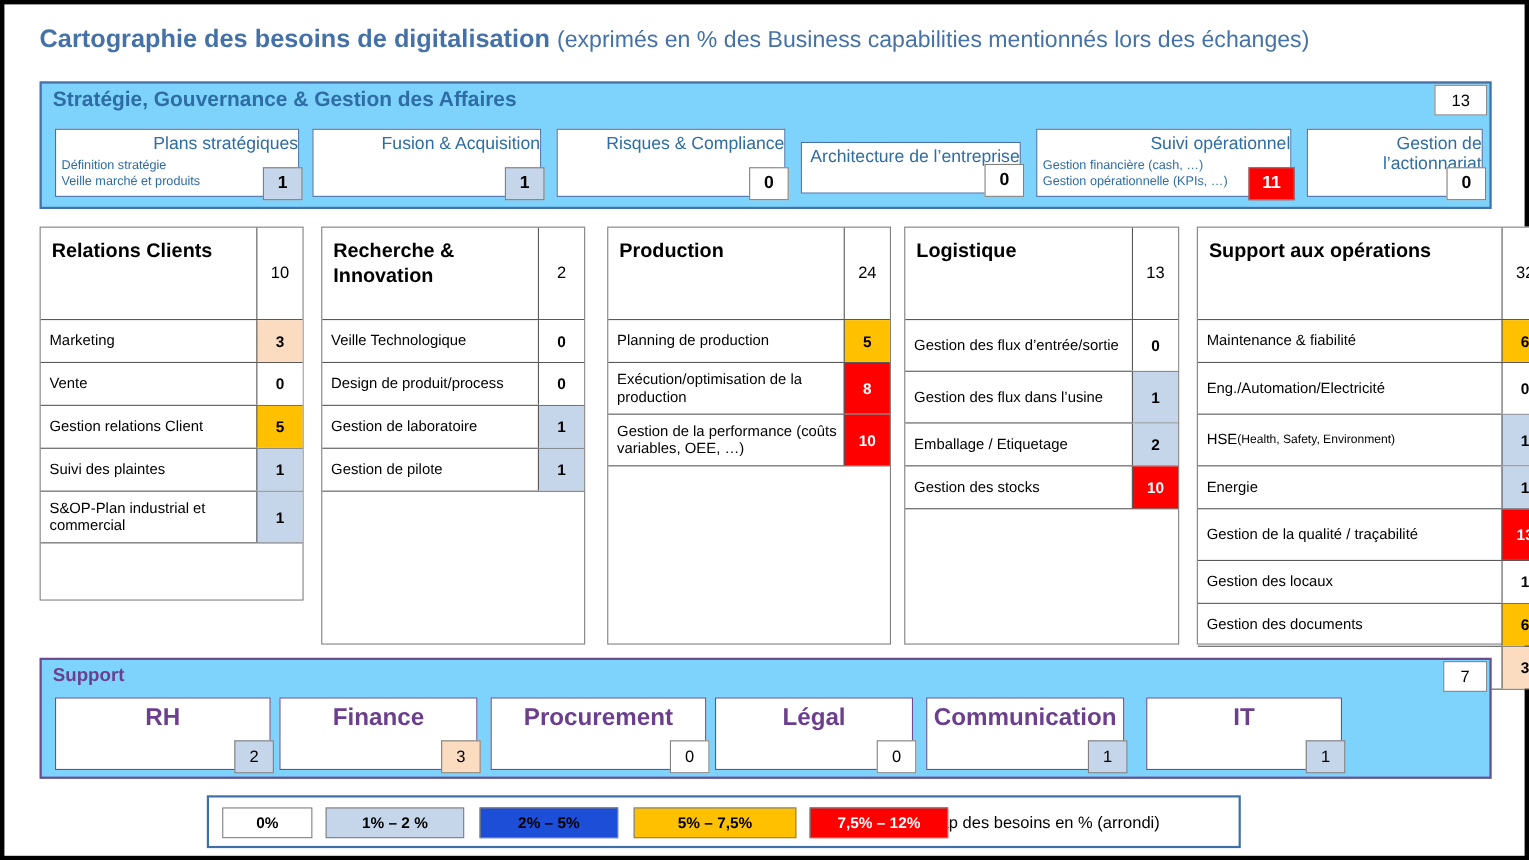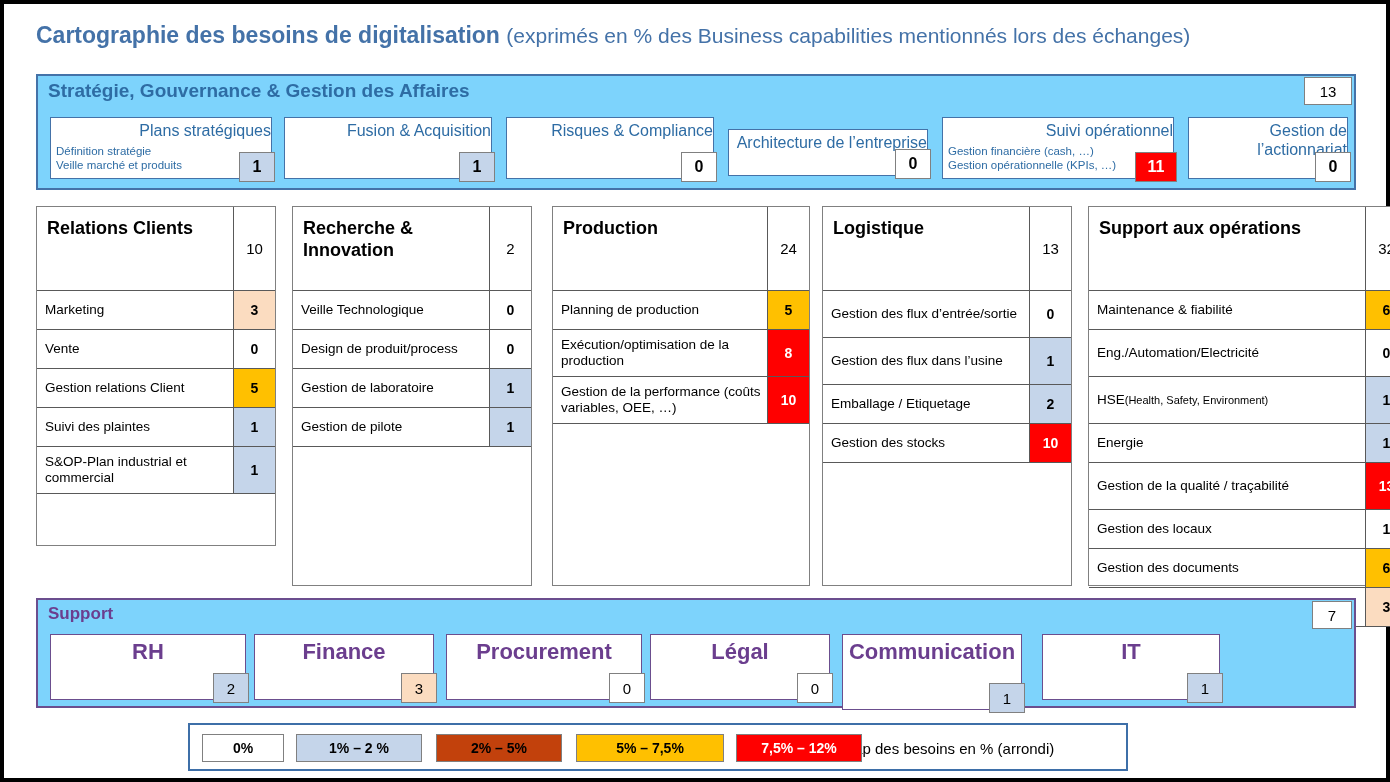--- a/index.html
+++ b/index.html
@@ -326,32 +326,32 @@
         <div class="val" style="right:-4px;bottom:-4px;width:36px;height:30px;background:#FBDCC0;color:#000000;">3</div>
       </div>
       <div class="supcard" style="left:408px;top:34px;width:196px;height:66px;">
         <div class="hdr">Procurement</div>
         <div class="val" style="right:-4px;bottom:-4px;width:36px;height:30px;background:#FFFFFF;color:#000000;">0</div>
       </div>
       <div class="supcard" style="left:612px;top:34px;width:180px;height:66px;">
         <div class="hdr">Légal</div>
         <div class="val" style="right:-4px;bottom:-4px;width:36px;height:30px;background:#FFFFFF;color:#000000;">0</div>
       </div>
-      <div class="supcard" style="left:804px;top:34px;width:180px;height:76px;">
+      <div class="supcard" style="left:804px;top:34px;width:180px;height:66px;">
         <div class="hdr">Communication</div>
         <div class="val" style="right:-4px;bottom:-4px;width:36px;height:30px;background:#C5D5EA;color:#000000;">1</div>
       </div>
       <div class="supcard" style="left:1004px;top:34px;width:178px;height:66px;">
         <div class="hdr">IT</div>
         <div class="val" style="right:-4px;bottom:-4px;width:36px;height:30px;background:#C5D5EA;color:#000000;">1</div>
       </div>
     </div>
 
   <div class="legend">
     <div class="capt">Heatmap des besoins en % (arrondi)</div>
   <div class="sw" style="left:12px;width:82px;background:#FFFFFF;color:#000000;">0%</div>
       <div class="sw" style="left:106px;width:126px;background:#C5D5EA;color:#000000;">1% – 2 %</div>
-      <div class="sw" style="left:246px;width:126px;background:#c2410c;color:#000000;">2% – 5%</div>
+      <div class="sw" style="left:246px;width:126px;background:#1d4ed8;color:#000000;">2% – 5%</div>
       <div class="sw" style="left:386px;width:148px;background:#FFC000;color:#000000;">5% – 7,5%</div>
       <div class="sw" style="left:546px;width:126px;background:#FF0000;color:#ffffff;">7,5% – 12%</div>
     </div>
 
 </div>
 
 </body></html>

